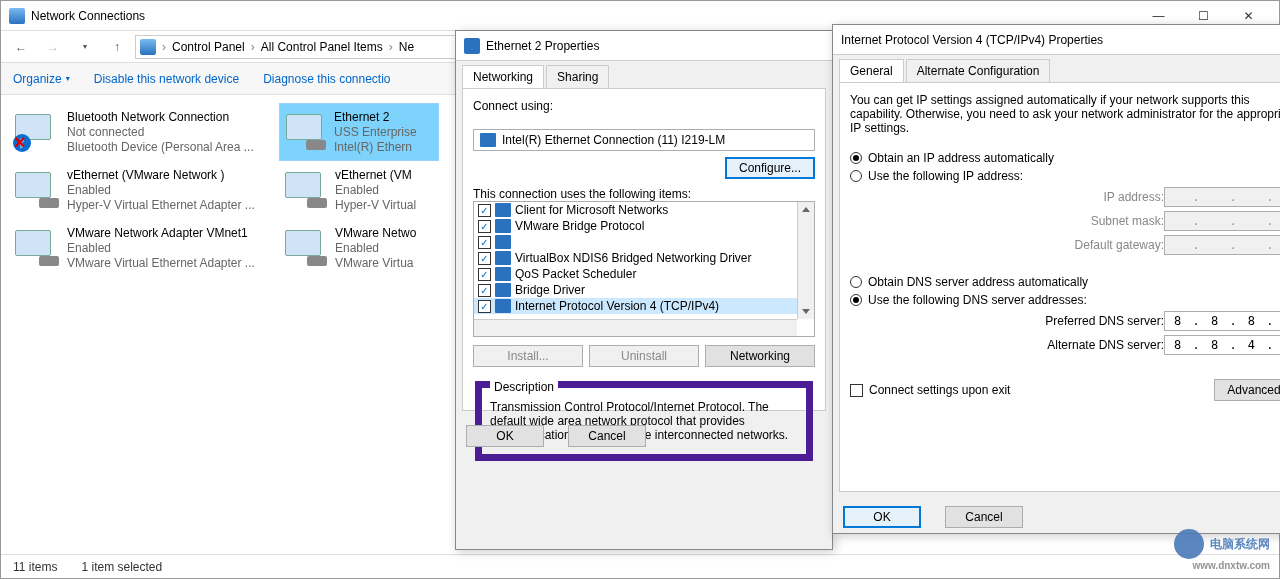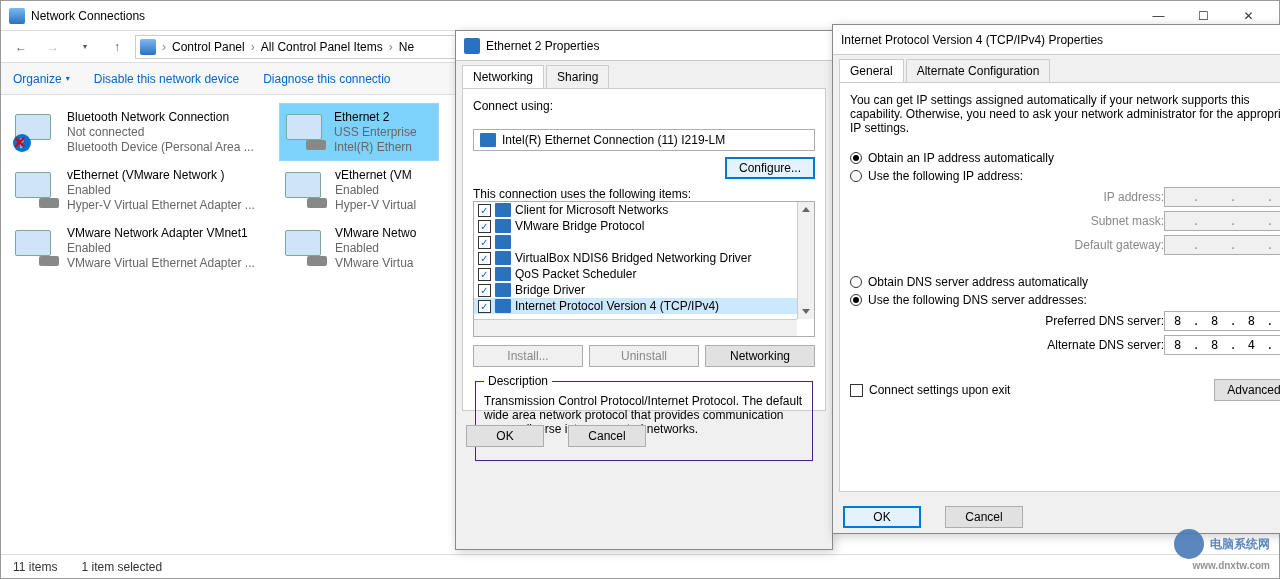--- a/index.html
+++ b/index.html
@@ -43,21 +43,21 @@
 .dlg-title { height: 30px; background: #fff; display: flex; align-items: center; padding: 0 8px; border-bottom: 1px solid #ccc; }
 .dlg-title .dicon { width: 16px; height: 16px; background: #2a72c0; border-radius: 2px; margin-right: 6px; }
 .dlg-title .dtxt { flex: 1; }
 .dlg-title .dclose { width: 40px; height: 28px; display: flex; align-items: center; justify-content: center; }
 
 .tab-row { display: flex; padding: 4px 6px 0; background: #f0f0f0; }
 .tab { padding: 4px 10px; background: #fff; border: 1px solid #ccc; border-bottom: none; margin-right: 2px; position: relative; }
 .tab.inactive { background: #f0f0f0; }
 .tab-body { background: #fff; border: 1px solid #ccc; margin: 0 6px 6px; padding: 10px; }
 
-.grpbox { border: 1px solid #4c1d95; padding: 8px; margin-top: 4px; }
+.grpbox { border: 7px solid #4c1d95; padding: 8px; margin-top: 4px; }
 .grpbox .legend { position: relative; top: -16px; background: #fff; display: inline-block; padding: 0 4px; }
 
 .winbtn2 { min-width: 78px; height: 22px; border: 1px solid #adadad; background: #e1e1e1; text-align: center; line-height: 20px; }
 .winbtn2.primary { border: 2px solid #0078d7; background: #e5f1fb; line-height: 18px; }
 .winbtn2.disabled { color: #888; background: #f0f0f0; }
 
 .itemlist { border: 1px solid #adadad; background: #fff; height: 136px; overflow: hidden; position: relative; }
 .li-row { display: flex; align-items: center; gap: 4px; padding: 1px 4px; }
 .li-row .chk { width: 13px; height: 13px; border: 1px solid #333; display: flex; align-items: center; justify-content: center; background: #fff; font-size: 10px; color: #0066cc; }
 .li-row .lico { width: 16px; height: 14px; background: #2a72c0; border-radius: 1px; }

